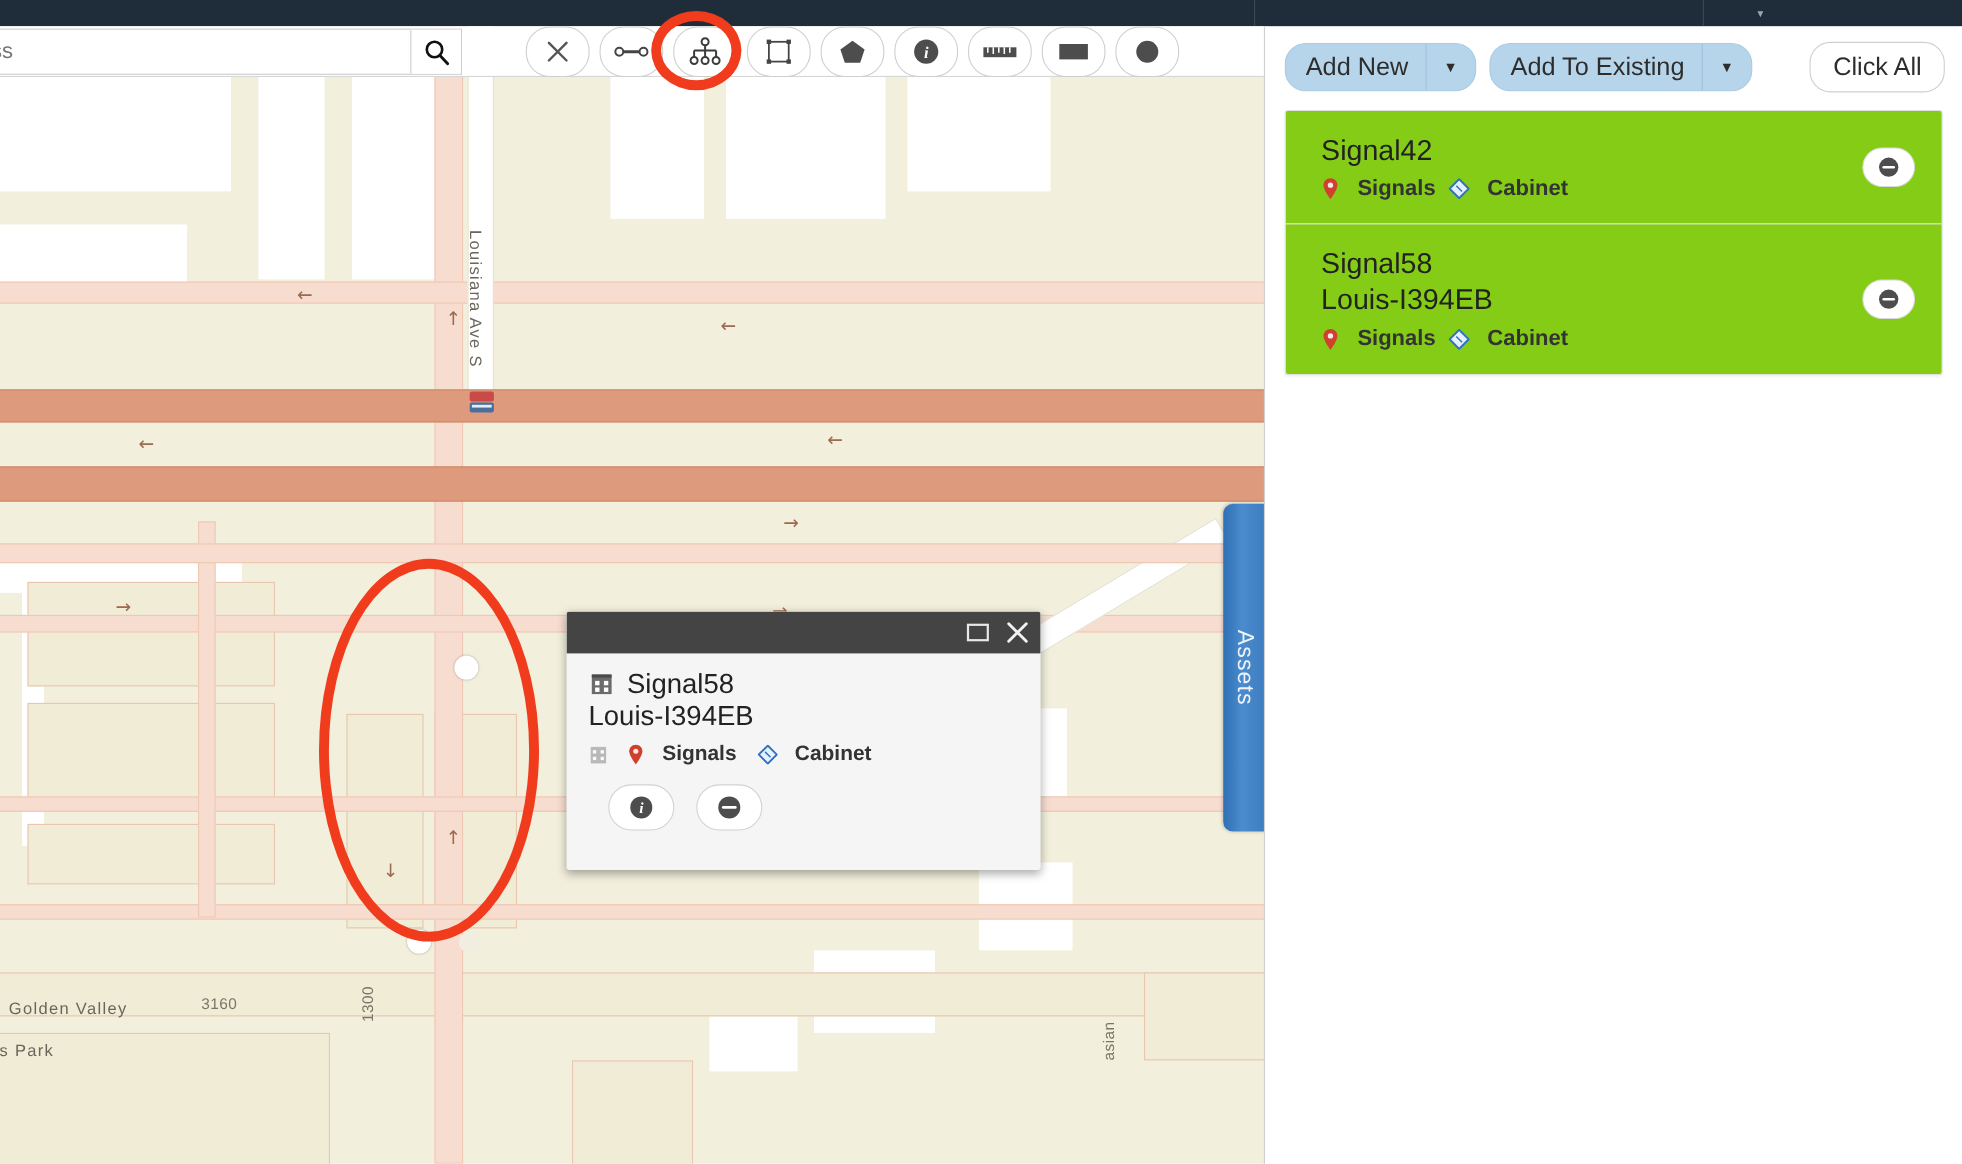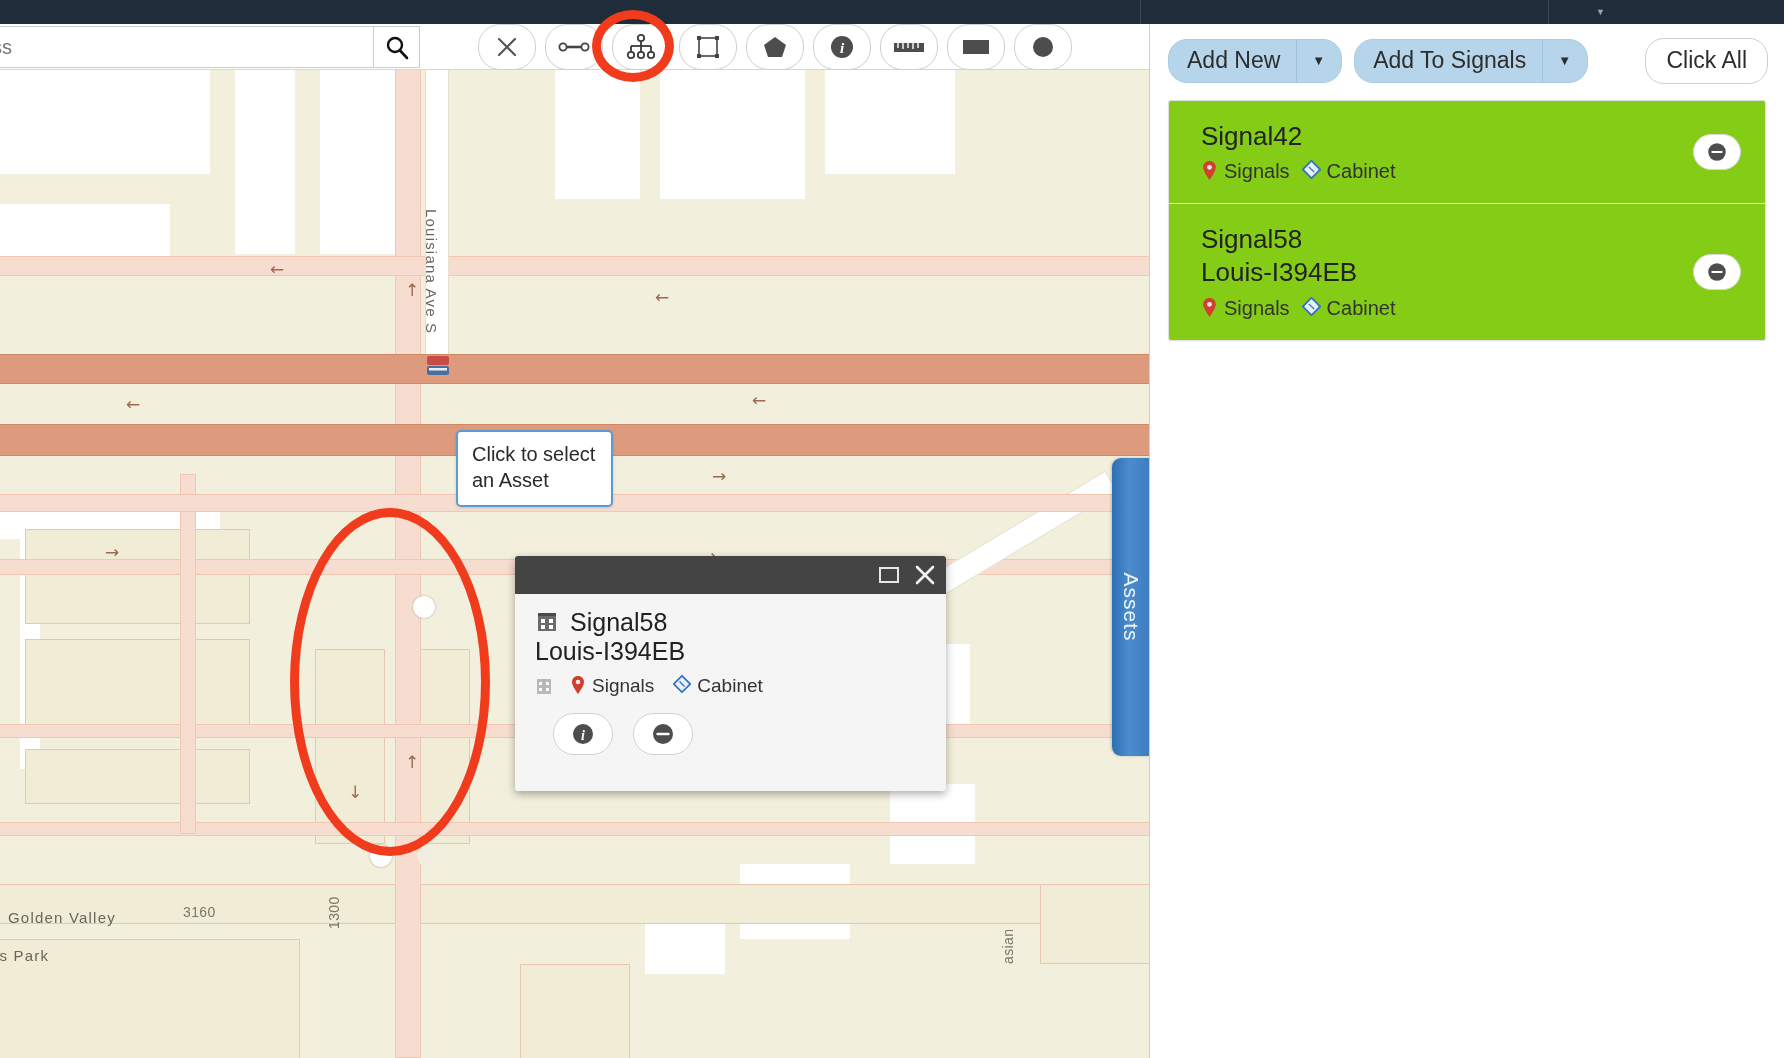--- a/index.html
+++ b/index.html
@@ -135,21 +135,21 @@
   .popup-body { padding: 14px 20px 0 20px; }
   .popup-name {
     display: flex; align-items: center; gap: 11px;
     font-size: 25px; color: #222; line-height: 1.12;
   }
   .popup-sub { font-size: 25px; color: #222; margin-top: 1px; line-height: 1.16; }
   .popup-tags {
     display: flex; align-items: center; gap: 9px; margin-top: 9px;
     font-size: 19px; color: #333;
   }
-  .tag { display: flex; gap: 6px; }
+  .tag { display: flex; align-items: center; gap: 16px; font-weight: bold; }
   .popup-actions { display: flex; gap: 20px; margin-top: 16px; padding-left: 18px; }
   .circ-btn {
     width: 60px; height: 42px; border: 1px solid #d2d2d2; border-radius: 22px;
     background: #fff; cursor: pointer;
     display: flex; align-items: center; justify-content: center;
   }
 
   
   .rightpanel {
     position: absolute; top: 24px; left: 1150px; width: 634px; height: 798px;
@@ -380,24 +380,20 @@
       <div class="tool-btn partial">
         <svg width="28" height="28" viewBox="0 0 28 28">
           <circle cx="14" cy="14" r="10" fill="#4d4d4d"></circle>
         </svg>
       </div>
     </div>
   </div>
 
   <div class="annot-circle" style="left:592px; top:10px; width:82px; height:72px;"></div>
 
-  <div class="tooltip">
-    <div>Click to select</div>
-    <div>an Asset</div>
-  </div>
 
   <div class="assets-tab">
     <span>Assets</span>
   </div>
 
   <div class="popup">
     <div class="popup-title">
       <div class="pp-btn">
         <svg width="22" height="20" viewBox="0 0 22 20">
           <rect x="2" y="3" width="18" height="14" fill="none" stroke="#e8e8e8" stroke-width="2"></rect>
@@ -470,21 +466,21 @@
   <div class="rightpanel">
 
     <div class="panel-head">
 
       <div class="splitbtn">
         <div class="lbl">Add New</div>
         <div class="arr">▼</div>
       </div>
 
       <div class="splitbtn">
-        <div class="lbl">Add To Signals</div>
+        <div class="lbl">Add To Existing</div>
         <div class="arr">▼</div>
       </div>
 
       <button class="clear-btn">Click All</button>
     </div>
 
     <div class="asset-card">
 
       <div class="asset-row">
         <div class="asset-name">Signal42</div>

